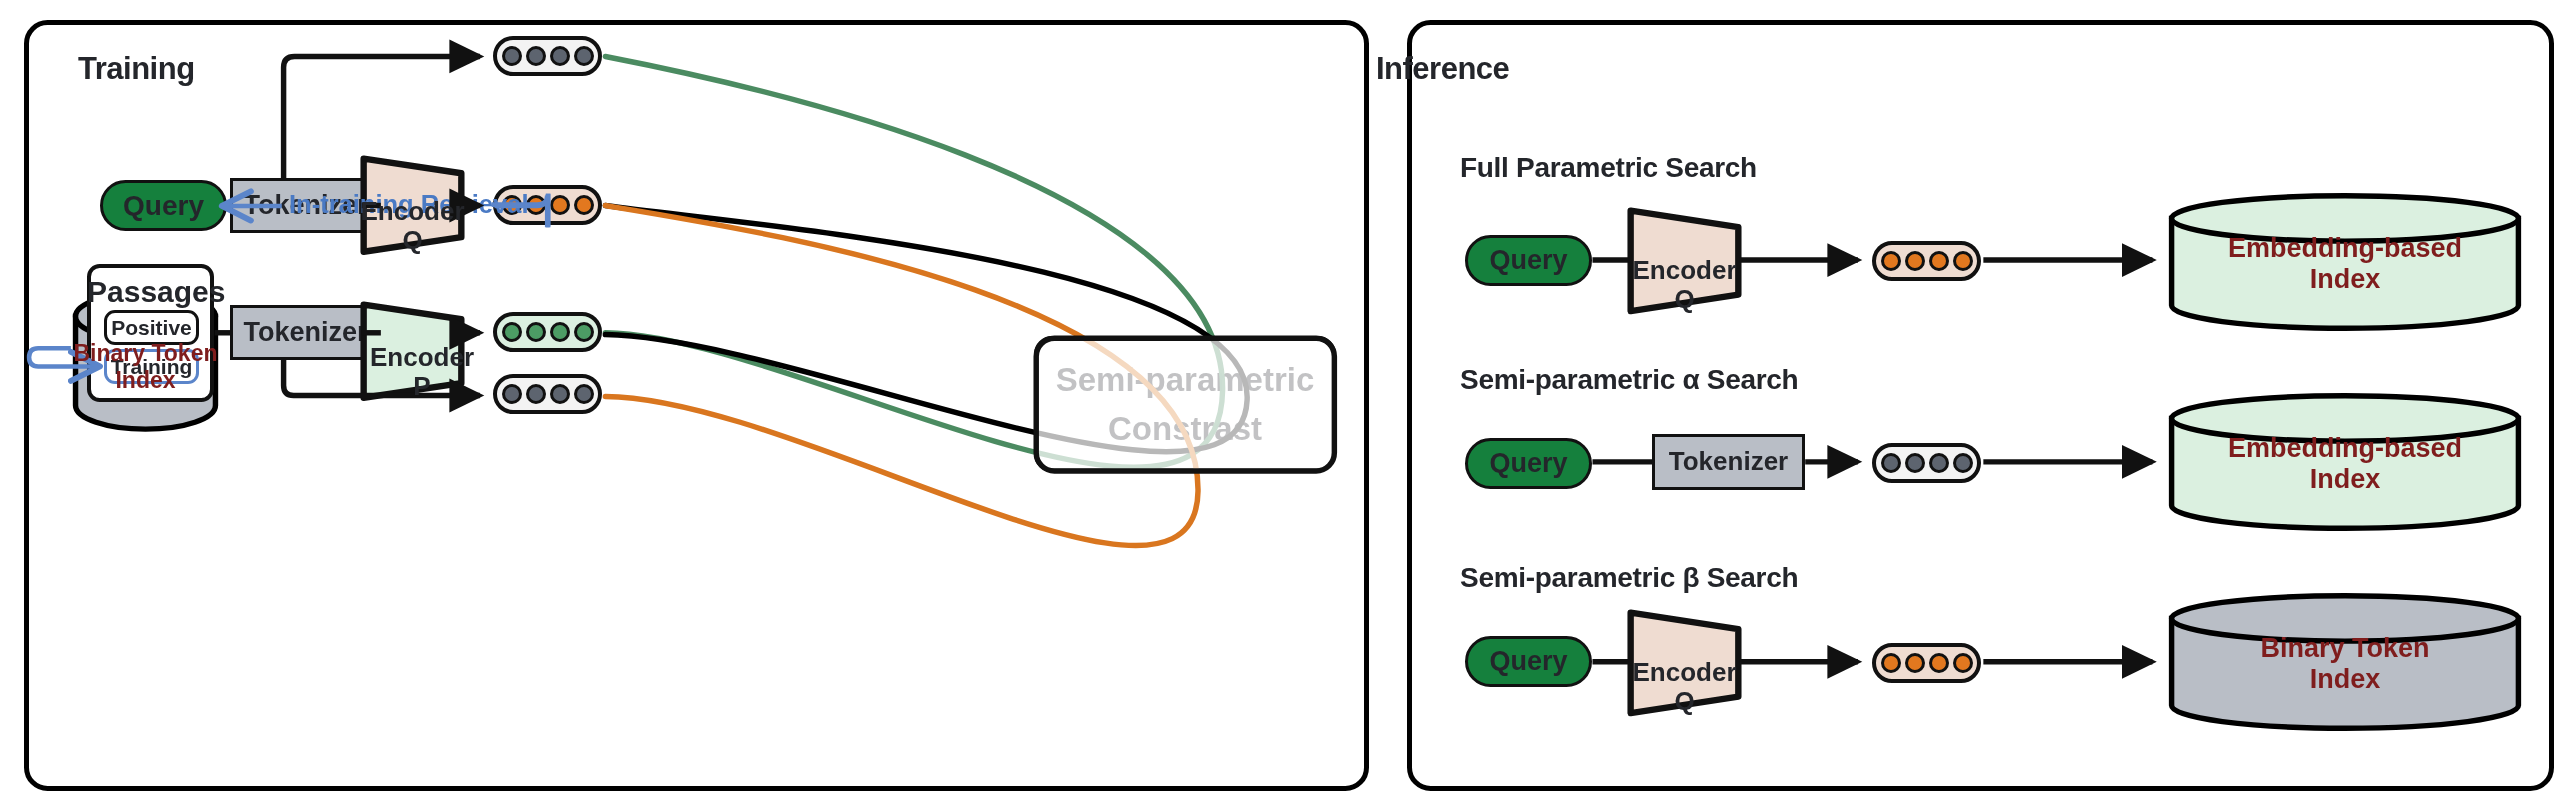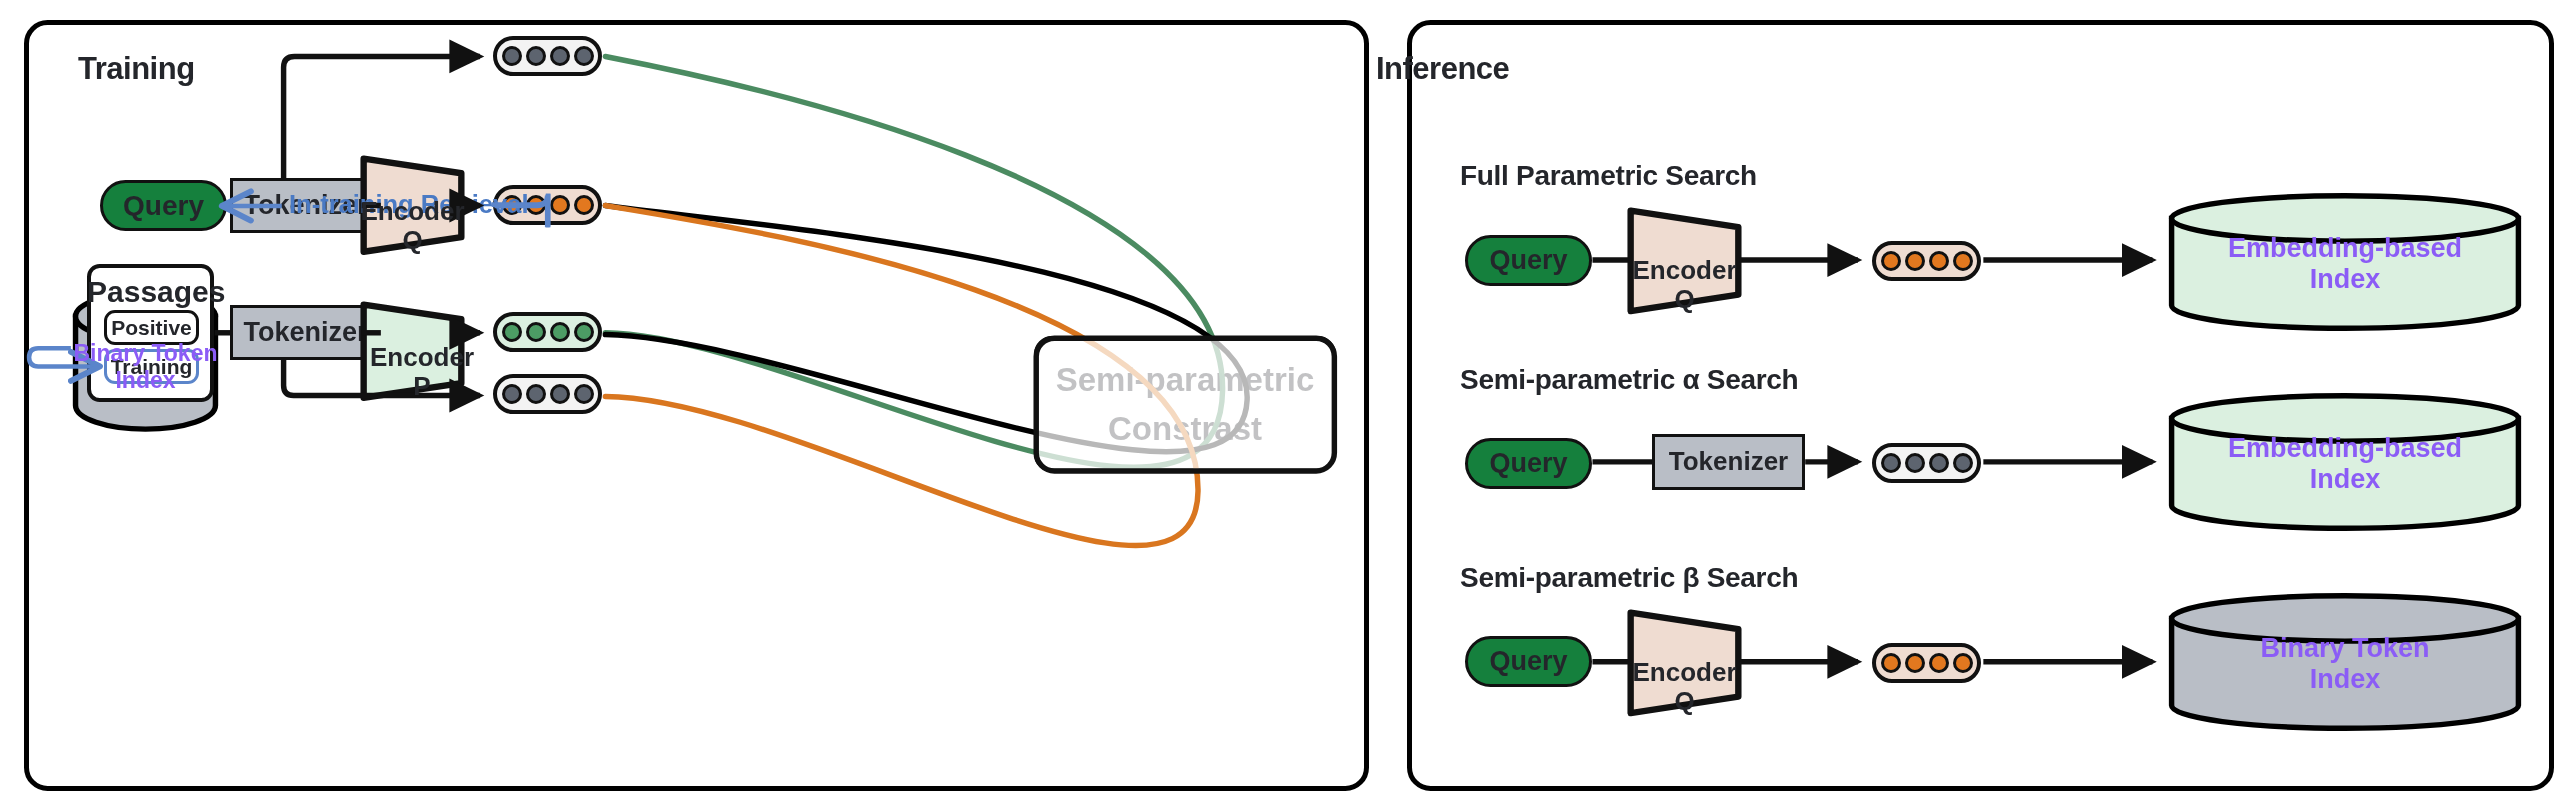--- a/index.html
+++ b/index.html
@@ -90,21 +90,21 @@
     box-sizing:border-box;
   }
 
   
   .cyl{position:absolute;}
   .cyl .cyl-label{
     position:absolute;left:0;right:0;
     z-index:4;
     text-align:center;
     font-weight:bold;
-    color:#8b5cf6;
+    color:#7f1d1d;
     line-height:1.16;
   }
 
   
   .box{
     position:absolute;
     box-sizing:border-box;
     border:4.5px solid #111;
     border-radius:14.5px;
     background:#fff;
@@ -224,21 +224,21 @@
 
   <div class="box" id="t-contrast" style="left:1034px;top:336px;width:302px;height:136px;border-radius:18px;font-size:33px;flex-direction:column;gap:9px;background:transparent;">
     <span>Semi-parametric</span>
     <span>Constrast</span>
   </div>
 
   <div class="panel" id="inference-panel"></div>
 
   <div class="panel-title" style="left:1376px;top:51px;">Inference</div>
 
-  <div class="row-title" style="left:1460px;top:160px;text-align:right;">Full Parametric Search</div>
+  <div class="row-title" style="left:1460px;top:152px;text-align:right;">Full Parametric Search</div>
 
   <div class="node query-node" style="left:1465px;top:235px;width:127px;height:51px;font-size:27px;">
     <span>Query</span>
   </div>
 
   <div class="node trapezoid" style="left:1627px;top:207px;width:115px;height:107px;font-size:26px;">
     <svg class="trap-bg" viewBox="0 0 126 118" preserveAspectRatio="none">
       <polygon points="4,4 122,22 122,96 4,114" fill="#efdcd1" stroke="#111" stroke-width="7" stroke-linejoin="round"></polygon>
     </svg>
     <span class="trap-label">Encoder Q</span>

